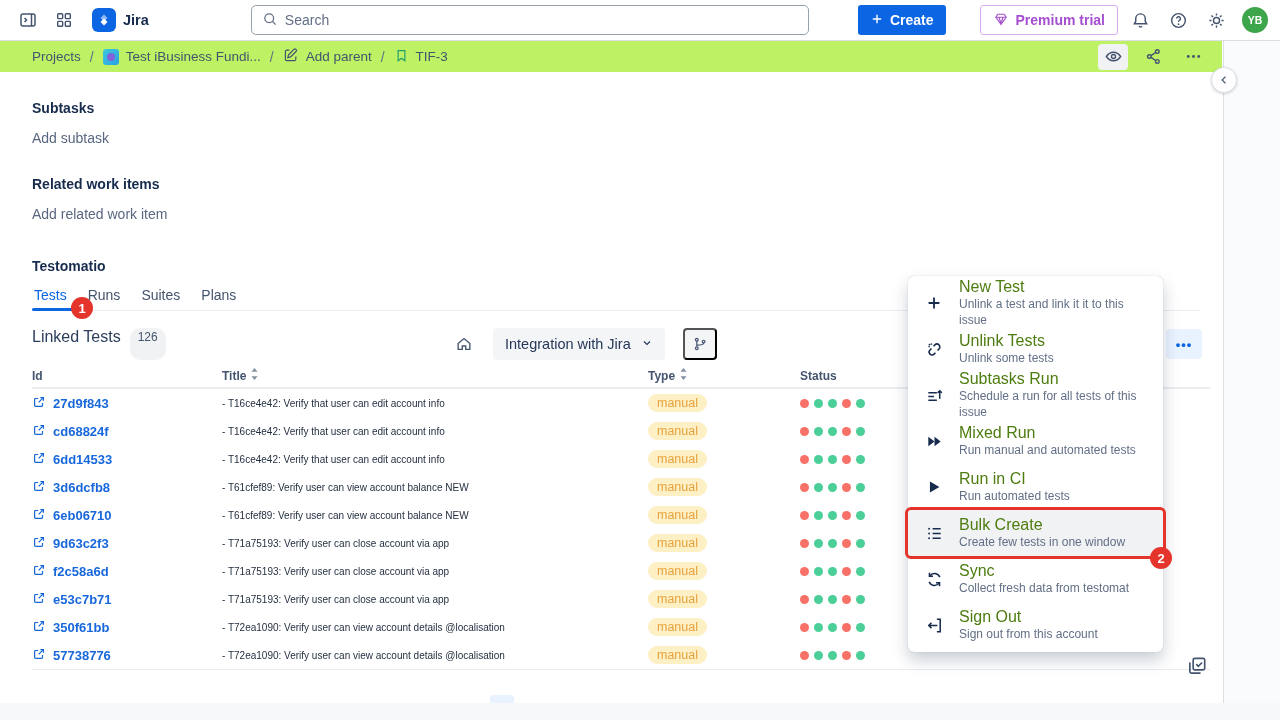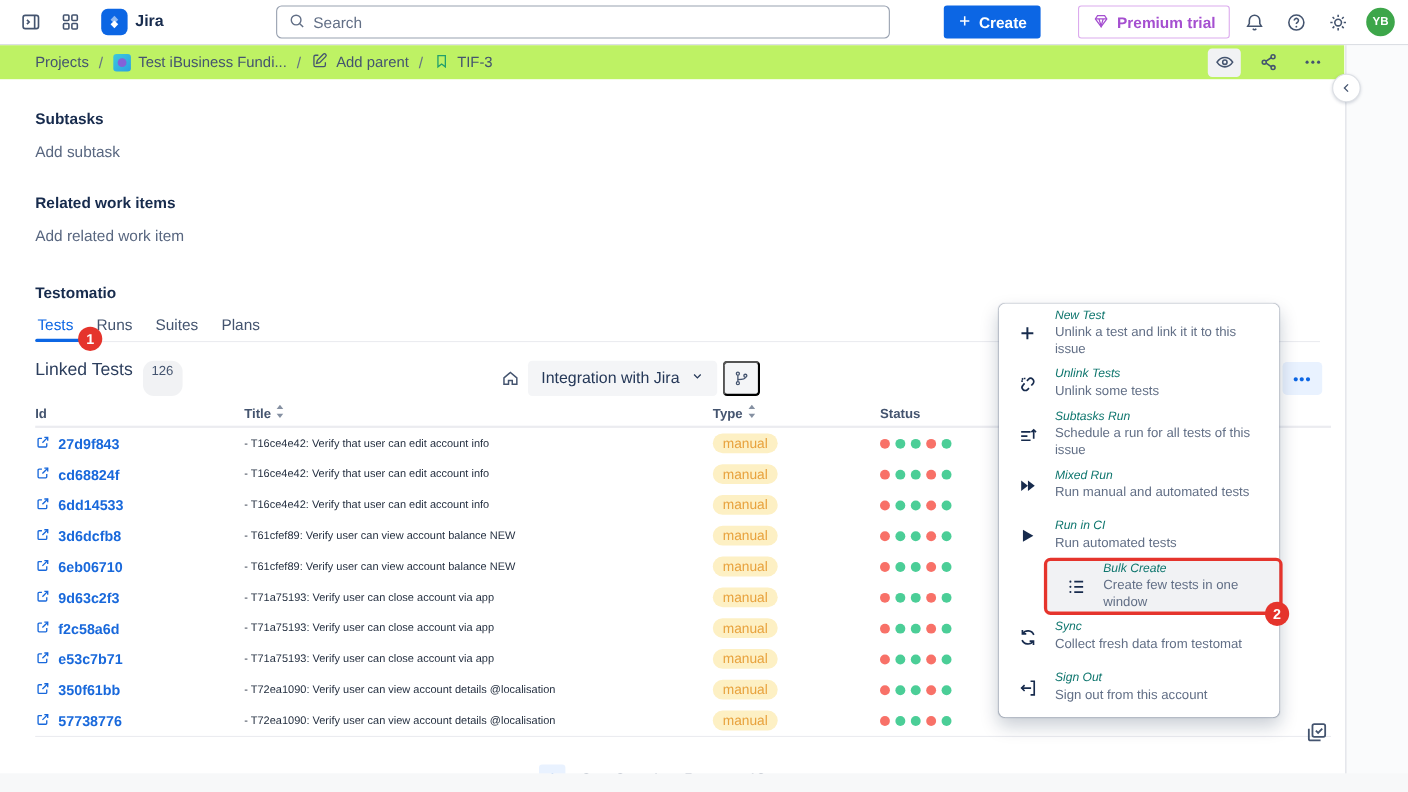--- a/index.html
+++ b/index.html
@@ -64,21 +64,21 @@
   .tab.active::after { content:""; position:absolute; left:0; right:-14px; bottom:-8px; height:3px;
     background:var(--accent,#0c66e4); border-radius:2px; }
   .step-badge { width:22px; height:22px; border-radius:50%; background:var(--ann,#e5342c); color:#fff;
     font-weight:700; font-size:13px; display:flex; align-items:center; justify-content:center; }
   .badge-1 { position:absolute; left:39px; top:10px; z-index:4; }
 
   .linked-row { position:relative; margin:17px 20px 0 32px; height:32px; display:flex; }
   .lt-title { font-size:16px; color:#2c3e5d; }
   .count-badge { margin-left:9px; background:#f1f2f4; color:#44546f; font-size:12px; border-radius:10px;
     padding:2px 8px; }
-  .selector-group { position:absolute; left:421px; top:0; height:32px; display:flex; align-items:center; gap:5px; }
+  .selector-group { position:absolute; left:421px; top:0; height:32px; display:flex; align-items:center; gap:18px; }
   .home-btn { border:none; background:transparent; color:#44546f; cursor:pointer; display:flex; padding:2px; }
   .sel-pill { display:flex; align-items:center; gap:10px; background:#f4f5f7; border-radius:4px; height:32px;
     padding:0 12px; font-size:14.5px; color:#253858; cursor:pointer; }
   .branch-pill { display:flex; align-items:center; justify-content:center; background:#f4f5f7; border-radius:4px;
     width:34px; height:32px; color:#44546f; cursor:pointer; }
   .right-controls { position:absolute; right:0; top:0; height:32px; display:flex; align-items:center; gap:7px; }
   .paren { font-size:17px; color:#253858; }
   .more-blue { width:36px; height:30px; border:none; border-radius:4px; background:#e9f2ff;
     color:var(--accent,#0c66e4); font-weight:700; font-size:13px; letter-spacing:1px; cursor:pointer; }
 
@@ -106,23 +106,23 @@
   .selectall-btn { position:absolute; right:14px; bottom:40px; border:none; background:transparent;
     color:#44546f; cursor:pointer; }
 
   .footer-strip { position:absolute; left:0; right:0; bottom:0; height:17px; background:#f7f8f9; z-index:3; }
 
   
   .menu { position:absolute; left:908px; top:276px; width:255px; background:#fff; border-radius:6px;
     box-shadow:0 8px 16px rgba(9,30,66,.22), 0 0 1px rgba(9,30,66,.3); padding:4px 0; z-index:10; }
   .menu-item { display:flex; align-items:center; gap:15px; padding:6px 16px; height:46px; cursor:pointer; }
   .mi-icon { width:20px; display:flex; align-items:center; justify-content:center; color:#172b4d; flex:none; }
-  .mi-title { font-size:11px; color:#0f766e; line-height:1.25;font-style:italic; }
+  .mi-title { font-size:16px; color:#4d7c0f; line-height:1.25; }
   .mi-sub { font-size:12px; color:#626f86; line-height:1.3; }
-  .menu-item.highlight { background:#f1f2f4; outline:3px solid var(--ann,#e5342c); border-radius:3px; position:relative;margin-left:44px; }
+  .menu-item.highlight { background:#f1f2f4; outline:3px solid var(--ann,#e5342c); border-radius:3px; position:relative; }
   .badge-2 { position:absolute; right:-9px; bottom:-13px; z-index:11; }
 </style>
 </head>
 <body>
 
 <div class="page">
 
   <div class="topbar">
     <div class="tb-left">
       <button class="icon-btn">

